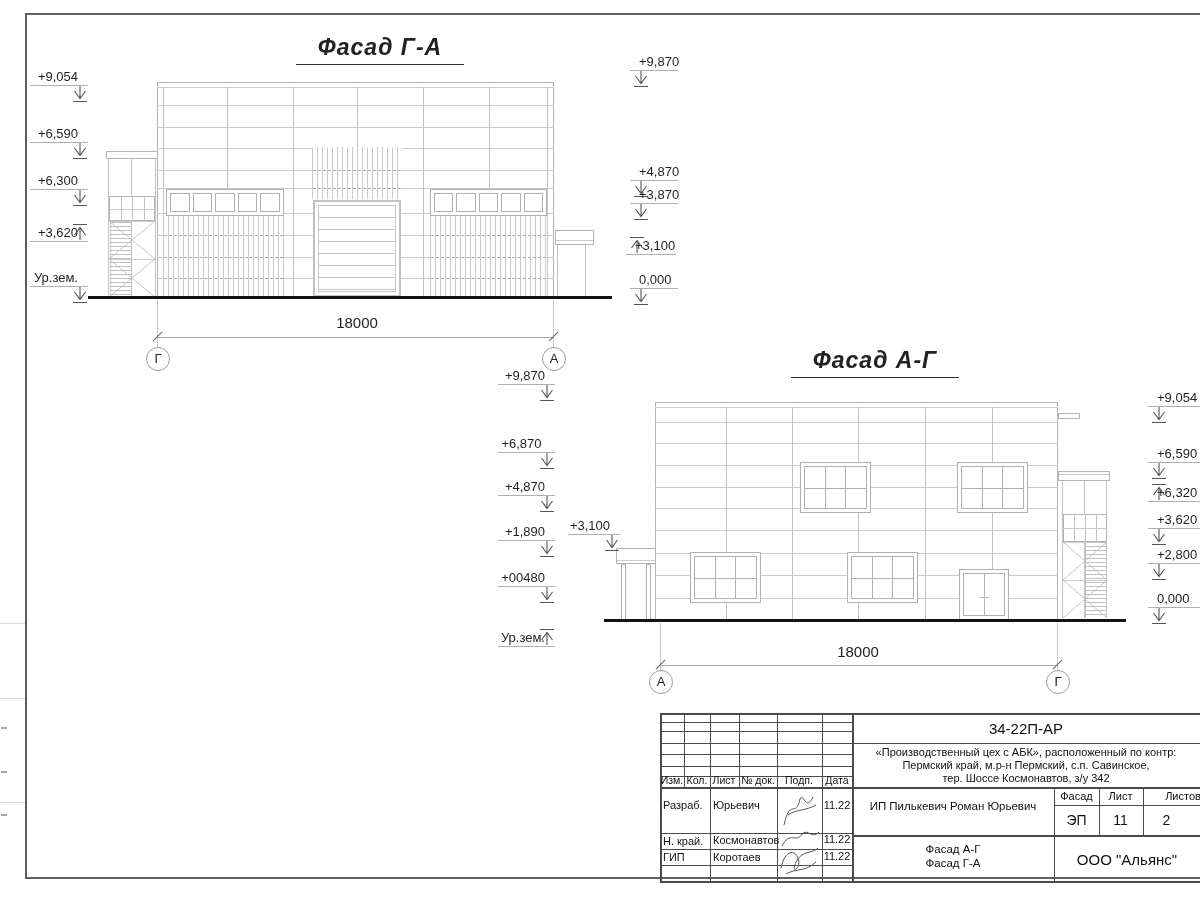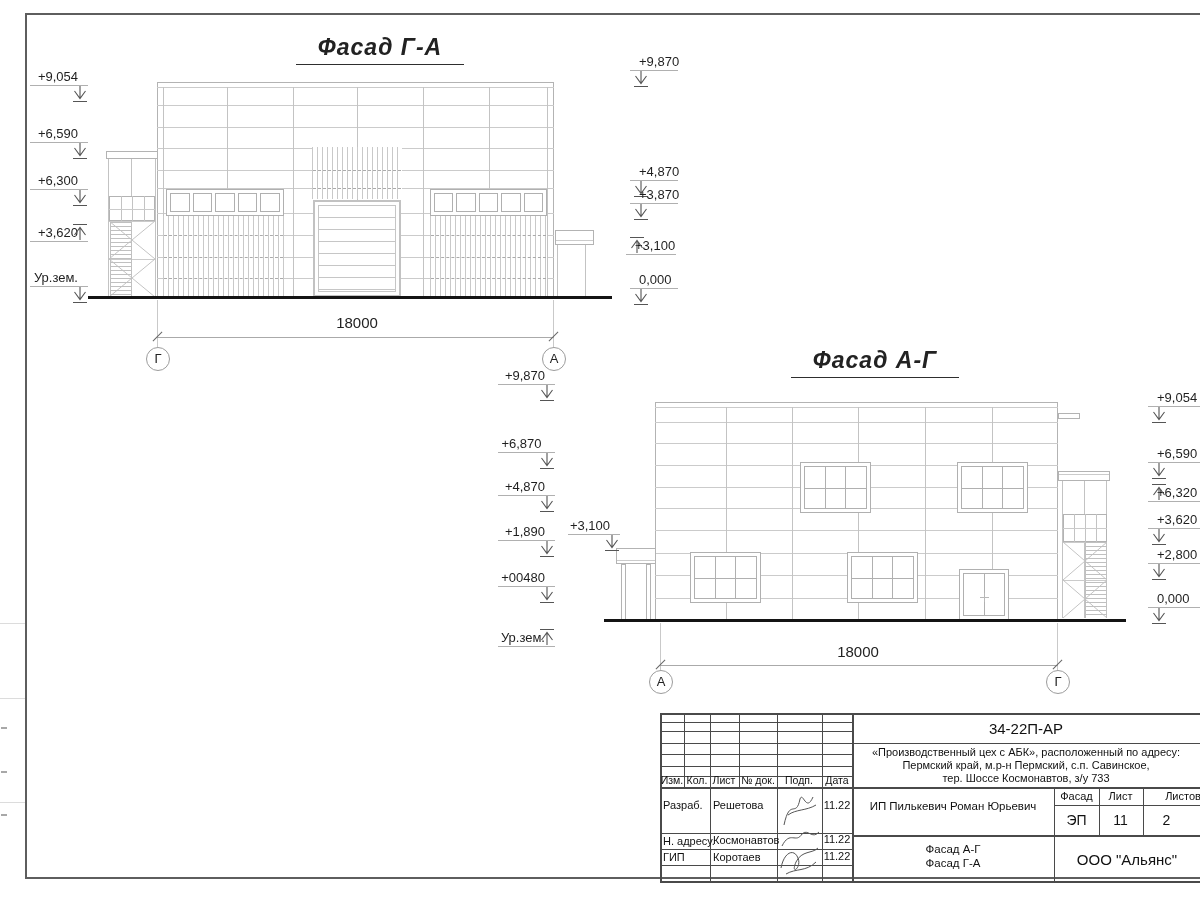--- a/index.html
+++ b/index.html
@@ -426,40 +426,40 @@
     <div class="sline" style="left:1143px;top:787px;width:1px;height:48px;"></div>
 
     <div class="stxt sctr" style="left:652px;top:774px;width:40px;font-size:10.5px;">Изм.</div>
     <div class="stxt sctr" style="left:677px;top:774px;width:40px;font-size:10.5px;">Кол.</div>
     <div class="stxt sctr" style="left:704px;top:774px;width:40px;font-size:10.5px;">Лист</div>
     <div class="stxt sctr" style="left:738px;top:774px;width:40px;font-size:10.5px;">№ док.</div>
     <div class="stxt sctr" style="left:779px;top:774px;width:40px;font-size:10.5px;">Подп.</div>
     <div class="stxt sctr" style="left:817px;top:774px;width:40px;font-size:10.5px;">Дата</div>
 
     <div class="stxt" style="left:663px;top:799px;">Разраб.</div>
-    <div class="stxt" style="left:713px;top:799px;">Решетова</div>
+    <div class="stxt" style="left:713px;top:799px;">Юрьевич</div>
     <div class="stxt sctr" style="left:817px;top:799px;width:40px;">11.22</div>
-    <div class="stxt" style="left:663px;top:835px;">Н. адресу.</div>
+    <div class="stxt" style="left:663px;top:835px;">Н. край.</div>
     <div class="stxt" style="left:713px;top:834px;">Космонавтов</div>
     <div class="stxt sctr" style="left:817px;top:833px;width:40px;">11.22</div>
     <div class="stxt" style="left:663px;top:851px;">ГИП</div>
     <div class="stxt" style="left:713px;top:851px;">Коротаев</div>
     <div class="stxt sctr" style="left:817px;top:850px;width:40px;">11.22</div>
 
     <svg class="abs" style="left:780px;top:789px;" width="40" height="42" viewBox="0 0 40 42">
       <path d="M4 36 C10 8 16 30 20 10 C23 2 26 24 33 8 M8 26 C16 20 26 22 36 16" stroke="#555" stroke-width="1" fill="none"></path>
     </svg>
     <svg class="abs" style="left:778px;top:828px;" width="44" height="52" viewBox="0 0 44 52">
       <path d="M4 18 C12 2 18 16 24 6 C30 0 34 12 41 4 M3 40 C6 24 16 20 20 30 C24 40 12 48 18 34 C24 22 34 26 40 20 M8 46 C18 40 28 44 38 34" stroke="#555" stroke-width="1" fill="none"></path>
     </svg>
 
     <div class="stxt sctr" style="left:886px;top:720px;width:280px;font-size:15px;">34-22П-АР</div>
-    <div class="stxt sctr" style="left:856px;top:746px;width:340px;">«Производственный цех с АБК», расположенный по адресу:</div>
+    <div class="stxt sctr" style="left:856px;top:746px;width:340px;">«Производственный цех с АБК», расположенный по контр:</div>
     <div class="stxt sctr" style="left:856px;top:759px;width:340px;">Пермский край, м.р-н Пермский, с.п. Савинское,</div>
-    <div class="stxt sctr" style="left:856px;top:772px;width:340px;">тер. Шоссе Космонавтов, з/у 733</div>
+    <div class="stxt sctr" style="left:856px;top:772px;width:340px;">тер. Шоссе Космонавтов, з/у 342</div>
     <div class="stxt sctr" style="left:858px;top:800px;width:190px;font-size:11.5px;">ИП Пилькевич Роман Юрьевич</div>
     <div class="stxt sctr" style="left:1056px;top:790px;width:41px;">Фасад</div>
     <div class="stxt sctr" style="left:1100px;top:790px;width:41px;">Лист</div>
     <div class="stxt sctr" style="left:1155px;top:790px;width:56px;">Листов</div>
     <div class="stxt sctr" style="left:1056px;top:812px;width:41px;font-size:14px;">ЭП</div>
     <div class="stxt sctr" style="left:1100px;top:812px;width:41px;font-size:14px;">11</div>
     <div class="stxt sctr" style="left:1146px;top:812px;width:41px;font-size:14px;">2</div>
     <div class="stxt sctr" style="left:858px;top:843px;width:190px;font-size:11.5px;">Фасад А-Г</div>
     <div class="stxt sctr" style="left:858px;top:857px;width:190px;font-size:11.5px;">Фасад Г-А</div>
     <div class="stxt sctr" style="left:1057px;top:851px;width:140px;font-size:15px;">ООО "Альянс"</div>

